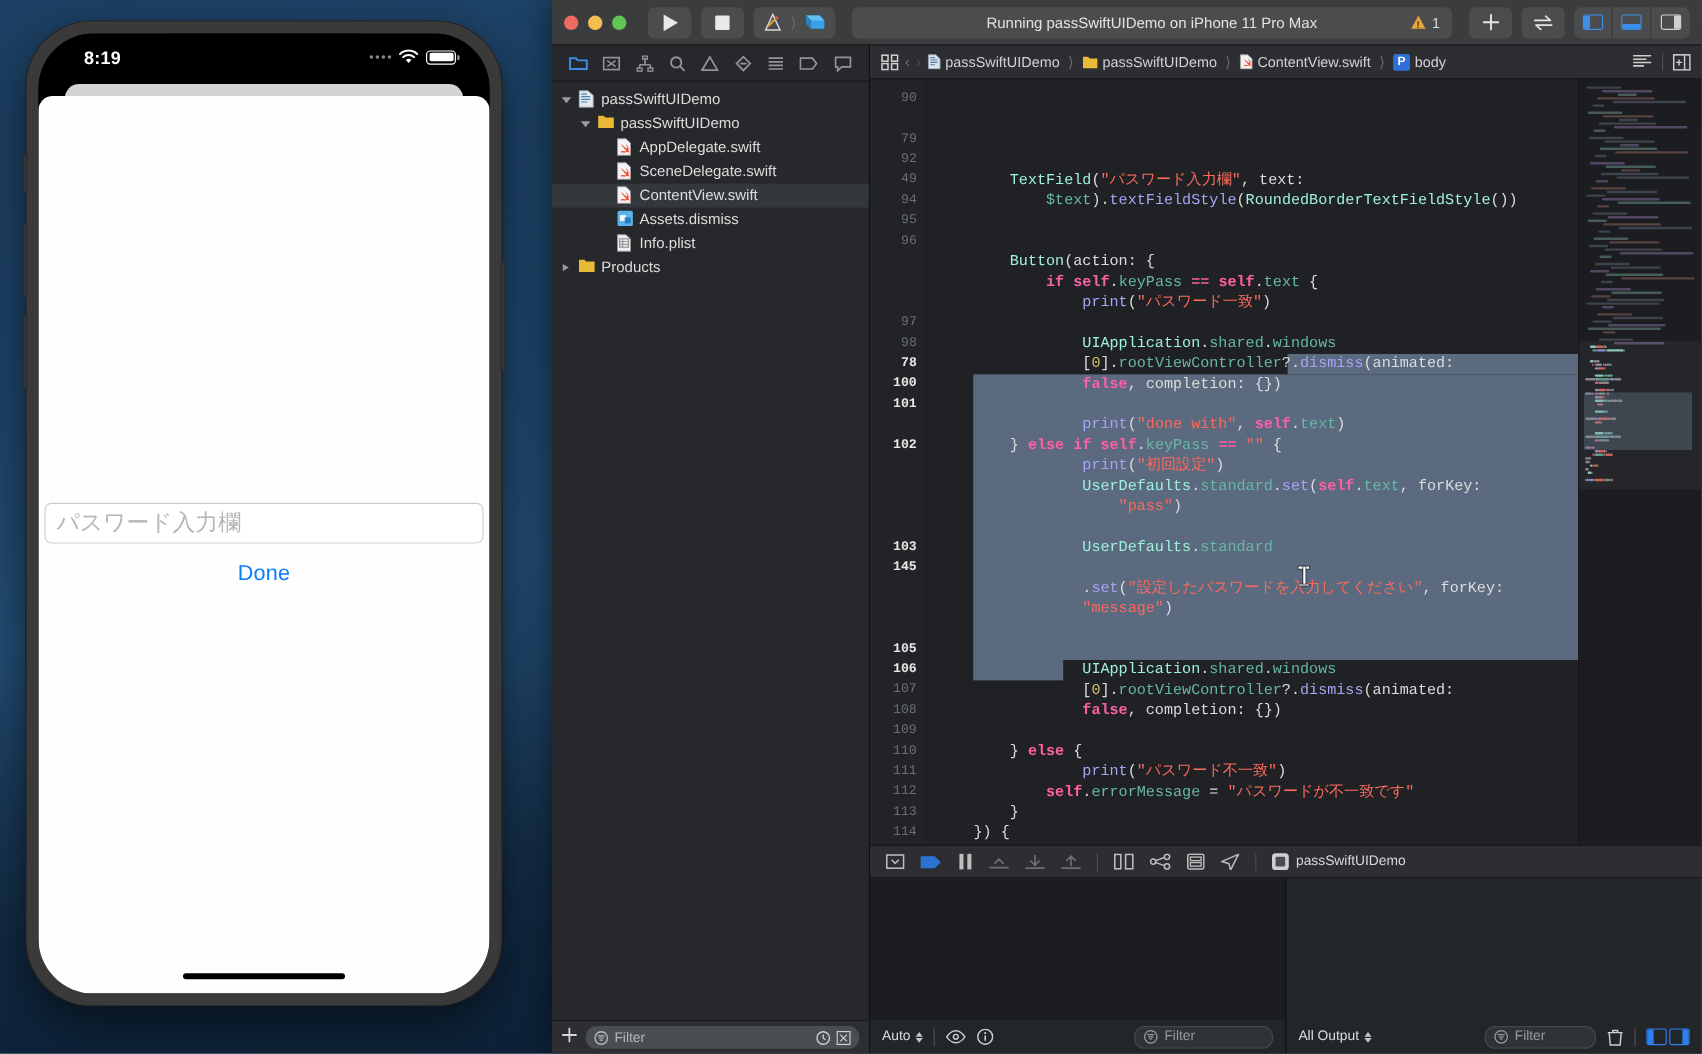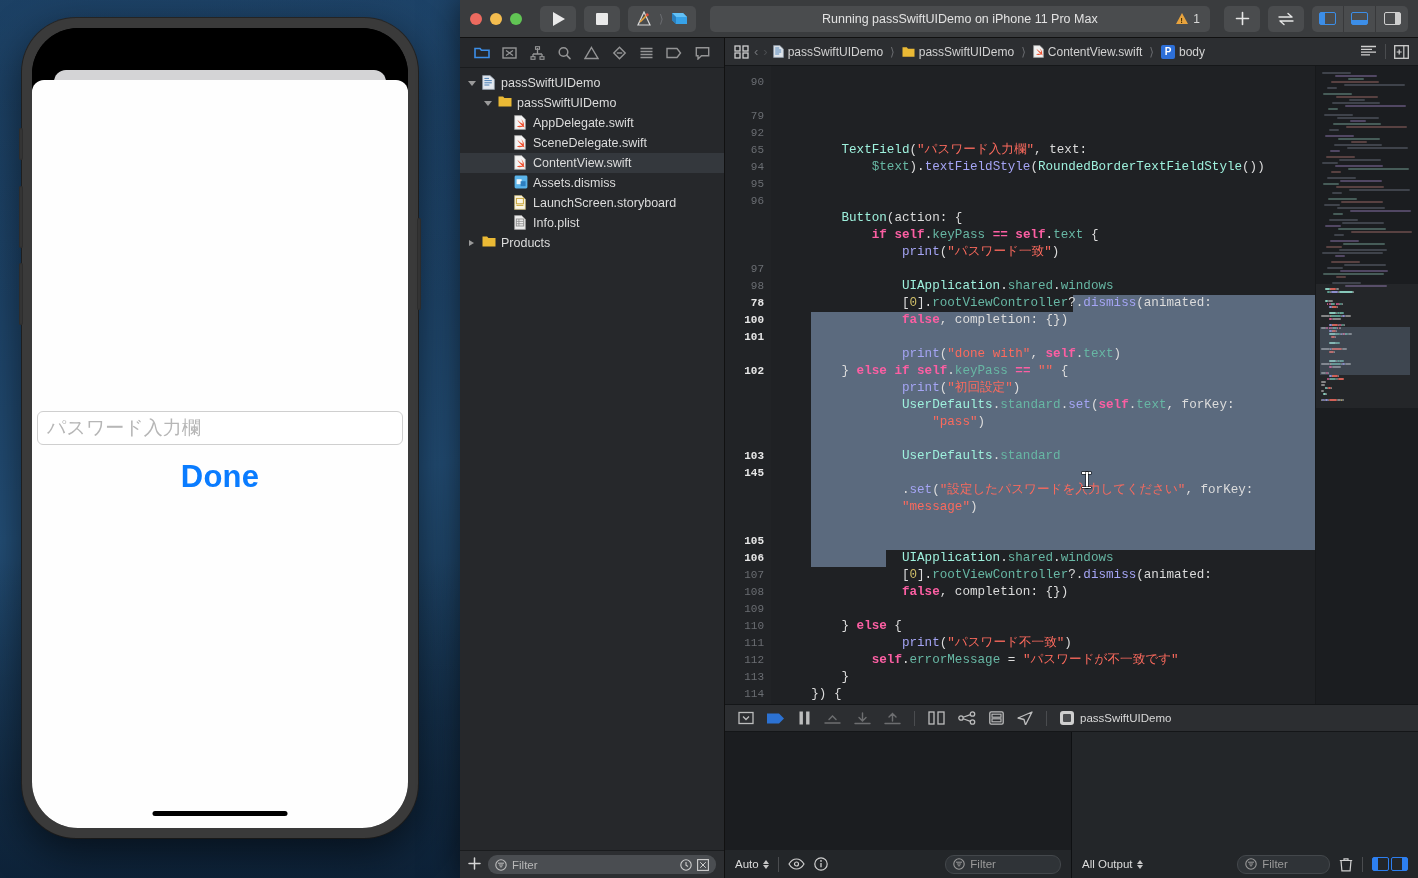--- a/index.html
+++ b/index.html
@@ -50,21 +50,21 @@
   }
   .sheet-inner{width:100%;padding:0 2px;margin-top:-20px;}
   .sheet-title{
     text-align:center;font-size:16.5px;font-weight:700;color:#111;
     font-family:"Liberation Sans", sans-serif;letter-spacing:.1px;
   }
   .sheet-field{
     margin:18px 3px 0;height:34px;border:1px solid #cfcfcf;border-radius:6px;background:#fff;
     display:flex;align-items:center;padding:0 9px;font-size:19px;color:#b6b6b6;
   }
-  .sheet-done{margin-top:14px;text-align:center;font-size:31px;color:#0a7cff;font-weight:700;letter-spacing:.2px;}
+  .sheet-done{margin-top:14px;text-align:center;font-size:18px;color:#0a7cff;font-weight:400;letter-spacing:.2px;}
   .home-ind{position:absolute;left:50%;transform:translateX(-50%);bottom:12px;width:135px;height:5px;background:#000;border-radius:3px;}
 
   
   #xcode{
     position:absolute;left:460px;top:0;width:958px;height:878px;
     background:#1f2124;display:flex;flex-direction:column;overflow:hidden;
     box-shadow:0 0 30px rgba(0,0,0,.6);
   }
   .xc-toolbar{height:38px;background:#3a3c3e;border-bottom:1px solid #111;display:flex;align-items:center;padding:0 10px;gap:8px;flex-shrink:0;}
   .lights{display:flex;gap:8px;margin-right:10px;}
@@ -193,20 +193,37 @@
         <div class="sheet-inner">
           <div class="sheet-field">
             <span>パスワード入力欄</span>
           </div>
           <div class="sheet-done">Done</div>
         </div>
         <div class="home-ind"></div>
       </div>
 
       <div class="notch"></div>
+      <div class="statusbar">
+        <div class="sb-time">8:19</div>
+        <div class="sb-right">
+          <span class="sb-dots">
+              <i></i>
+              <i></i>
+              <i></i>
+              <i></i>
+            </span>
+          <svg width="17" height="13" viewBox="0 0 17 13">
+            <path d="M8.5 11.6 6.2 9.1a3.4 3.4 0 0 1 4.6 0z" fill="#fff"></path>
+            <path d="M3.9 6.6a6.7 6.7 0 0 1 9.2 0" stroke="#fff" stroke-width="1.7" fill="none" stroke-linecap="round"></path>
+            <path d="M1.4 4a10.3 10.3 0 0 1 14.2 0" stroke="#fff" stroke-width="1.7" fill="none" stroke-linecap="round"></path>
+          </svg>
+          <span class="sb-batt"></span>
+        </div>
+      </div>
     </div>
   </div>
 </div>
 
 <div id="xcode">
 
   <div class="xc-toolbar">
     <div class="lights">
       <i class="l-red"></i>
       <i class="l-yel"></i>
@@ -375,29 +392,20 @@
             <span class="ficon"><svg width="14" height="14" viewBox="0 0 14 14">
                 <rect x=".6" y=".6" width="12.8" height="12.8" rx="1.4" fill="#5ab4ea"></rect>
                 <rect x="2.6" y="4.2" width="5" height="5" fill="#fff" opacity=".9"></rect>
                 <rect x="6.6" y="6.2" width="5" height="5" fill="#2d7fc0"></rect>
               </svg></span>
             <span>Assets.dismiss</span>
           </div>
           <div class="row" style="padding-left: 38px;">
             <span class="tw"></span>
             <span class="ficon"><svg width="12" height="15" viewBox="0 0 12 15">
-                <path d="M.6.6h7l3.8 3.6v10.2H.6z" fill="#fbf6e4" stroke="#b9ab72" stroke-width=".8"></path>
-                <rect x="2.4" y="3.4" width="7" height="5.4" fill="none" stroke="#c9a638" stroke-width="1"></rect>
-                <path d="M2.4 10.4h7" stroke="#c9a638" stroke-width="1"></path>
-              </svg></span>
-            <span>LaunchScreen.storyboard</span>
-          </div>
-          <div class="row" style="padding-left: 38px;">
-            <span class="tw"></span>
-            <span class="ficon"><svg width="12" height="15" viewBox="0 0 12 15">
                 <path d="M.6.6h7l3.8 3.6v10.2H.6z" fill="#eeeeee" stroke="#9a9a9a" stroke-width=".8"></path>
                 <rect x="2.3" y="4" width="7.4" height="7" fill="none" stroke="#8d8d8d" stroke-width=".9"></rect>
                 <path d="M2.3 6.4h7.4M2.3 8.7h7.4M4.9 4v7" stroke="#8d8d8d" stroke-width=".8"></path>
               </svg></span>
             <span>Info.plist</span>
           </div>
           <div class="row" style="padding-left: 6px;">
             <span class="tw">
               <span class="tri"></span>
             </span>
@@ -481,21 +489,21 @@
             <path d="M5.2 4.5v5M2.7 7h5" stroke="#cfcfcf" stroke-width="1.2"></path>
           </svg>
       </div>
 
       <div class="ed-body">
         <div class="code-wrap">
           <div class="gutter" id="gutter">
               <div class="gl" style="height: 34px;">90</div>
               <div class="gl" style="height: 17px;">79</div>
               <div class="gl" style="height: 17px;">92</div>
-              <div class="gl" style="height: 17px;">65</div>
+              <div class="gl" style="height: 17px;">49</div>
               <div class="gl" style="height: 17px;">94</div>
               <div class="gl" style="height: 17px;">95</div>
               <div class="gl" style="height: 68px;">96</div>
               <div class="gl" style="height: 17px;">97</div>
               <div class="gl" style="height: 17px;">98</div>
               <div class="gl act" style="height: 17px;">78</div>
               <div class="gl act" style="height: 17px;">100</div>
               <div class="gl act" style="height: 34px;">101</div>
               <div class="gl act" style="height: 85px;">102</div>
               <div class="gl act" style="height: 17px; text-align: right;">103</div>

